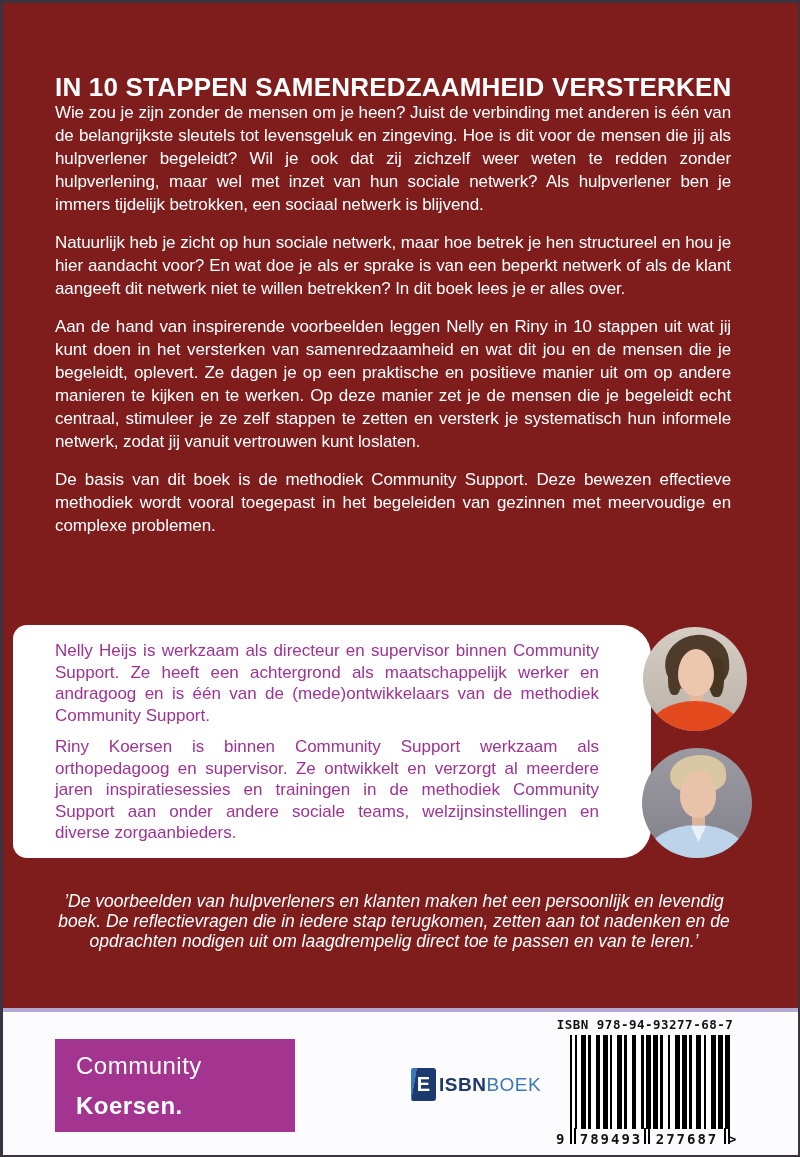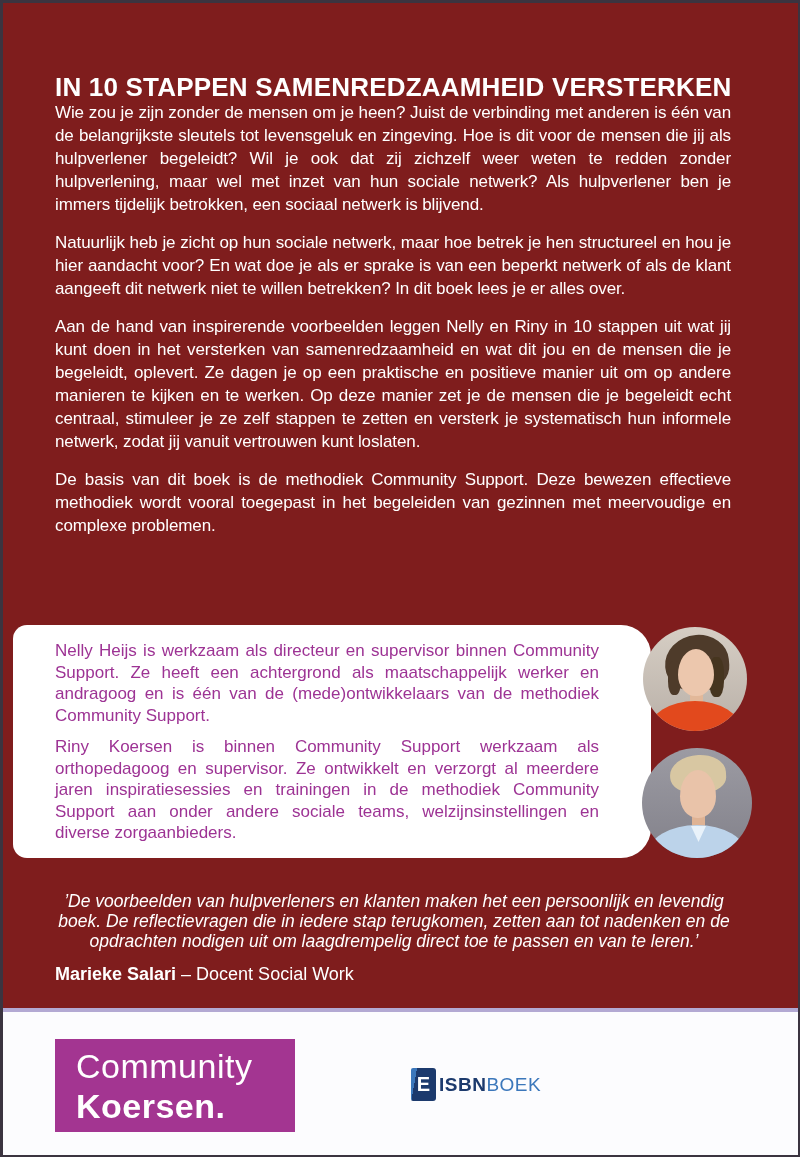--- a/index.html
+++ b/index.html
@@ -69,21 +69,21 @@
   .testimonial .attribution{margin-top:13px;font-size:18px;}
   .testimonial .attribution b{font-weight:700;}
   
   .footer{
     position:absolute;left:0;right:0;top:1005px;bottom:0;
     background:#fcfcfe;border-top:4px solid #b3a9d3;
   }
   .cs-logo{
     position:absolute;left:52px;top:27px;width:240px;height:93px;
     background:#a33591;color:#ffffff;box-sizing:border-box;
-    padding:7px 0 15px 21px;font-size:34px;line-height:40px;letter-spacing:.5px;
+    padding:7px 0 15px 21px;font-size:24px;line-height:40px;letter-spacing:.5px;
   }
   .cs-logo .l1{font-weight:400;}
   .cs-logo .l2{font-weight:700;}
   .imprint{
     position:absolute;left:408px;top:56px;display:flex;align-items:center;
   }
   .book-icon{
     position:relative;width:25px;height:33px;margin-right:3px;
     background:linear-gradient(100deg,#3b77bb 0 6px,#1c3a6d 6px);
     border-radius:2px 3px 3px 2px;
@@ -154,32 +154,49 @@
   <div class="portrait portrait-riny">
     <div class="part hair-riny"></div>
     <div class="part neck-riny"></div>
     <div class="part face-riny"></div>
     <div class="part torso-riny"></div>
     <div class="part collar-riny"></div>
   </div>
 
   <div class="testimonial">
     <p class="quote">’De voorbeelden van hulpverleners en klanten maken het een persoonlijk en levendig boek. De reflectievragen die in iedere stap terugkomen, zetten aan tot nadenken en de opdrachten nodigen uit om laagdrempelig direct toe te passen en van te leren.’</p>
-    <div class="attribution"><b>Marieke Salari</b><span> – Docent Social Work</span></div>
   </div>
 
   <div class="footer">
 
     <div class="cs-logo">
       <div class="l1">Community</div>
       <div class="l2">Koersen.</div>
     </div>
 
     <div class="imprint">
       <div class="book-icon">E</div>
       <span class="p1">ISBN</span>
       <span class="p2">BOEK</span>
     </div>
 
+    <div class="isbn-block">
+      <div class="isbn-label">ISBN 978-94-93277-68-7</div>
+      <div class="barcode">
+        <div class="bars"></div>
+        <div class="guard g1"></div>
+        <div class="guard g2"></div>
+        <div class="guard g3"></div>
+        <div class="guard g4"></div>
+        <div class="guard g5"></div>
+        <div class="guard g6"></div>
+        <div class="digits">
+          <span class="d9">9</span>
+          <span class="dg1">789493</span>
+          <span class="dg2">277687</span>
+          <span class="dend">&gt;</span>
+        </div>
+      </div>
+    </div>
 
   </div>
 
 </div>
 
 </body></html>

